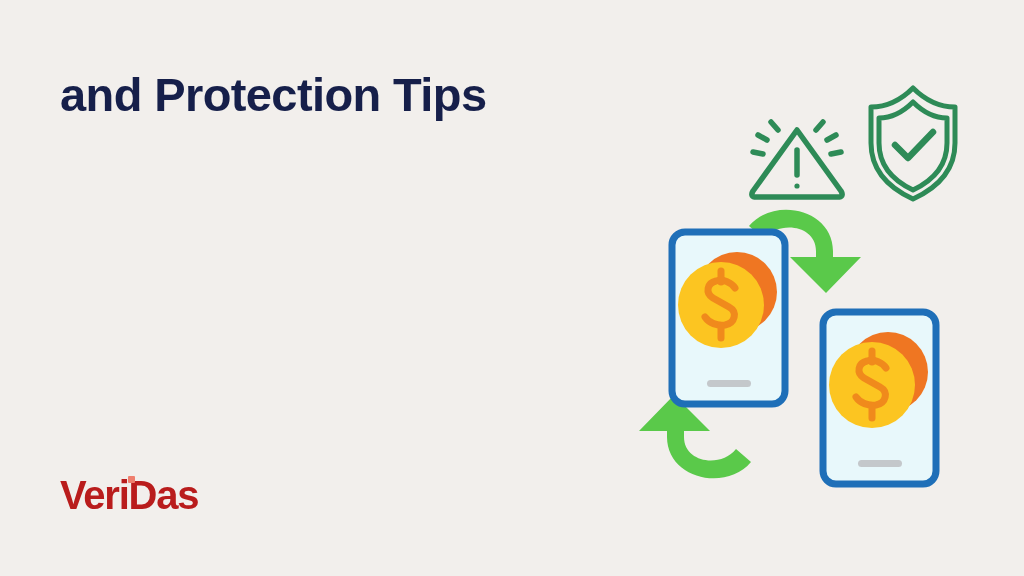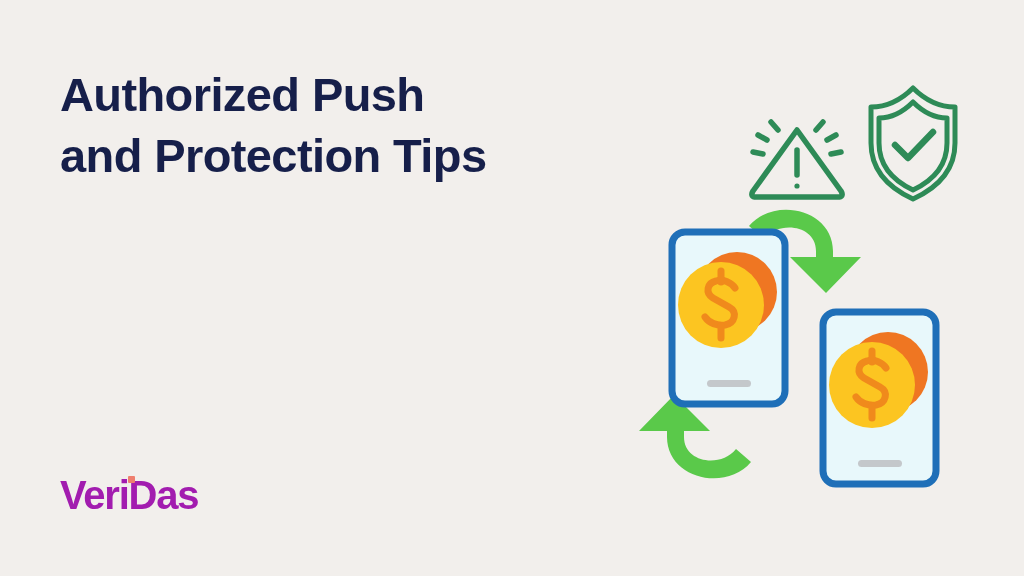--- a/index.html
+++ b/index.html
@@ -48,21 +48,21 @@
     height: 42px;
     display: flex;
     align-items: flex-end;
   }
   .logo-text {
     position: relative;
     font-family: "Liberation Sans", sans-serif;
     font-size: 40px;
     font-weight: 700;
     letter-spacing: -1.2px;
-    color: #a21caf;
+    color: #b91c1c;
     line-height: 42px;
   }
   .logo-dot {
     position: absolute;
     width: 7px;
     height: 7px;
     background: #ef7f6e;
     left: 68px;
     top: 2px;
     border-radius: 1px;
@@ -82,21 +82,20 @@
     height: 450px;
     overflow: visible;
   }
 </style>
 </head>
 <body>
 
 <div class="canvas">
 
   <div class="title-block">
-    <div class="title-line">Authorized Push</div>
     <div class="title-line">and Protection Tips</div>
   </div>
 
   <div class="logo">
     <span class="logo-text">
       <span>VeriDas</span>
       <span class="logo-dot"></span>
     </span>
   </div>
 

